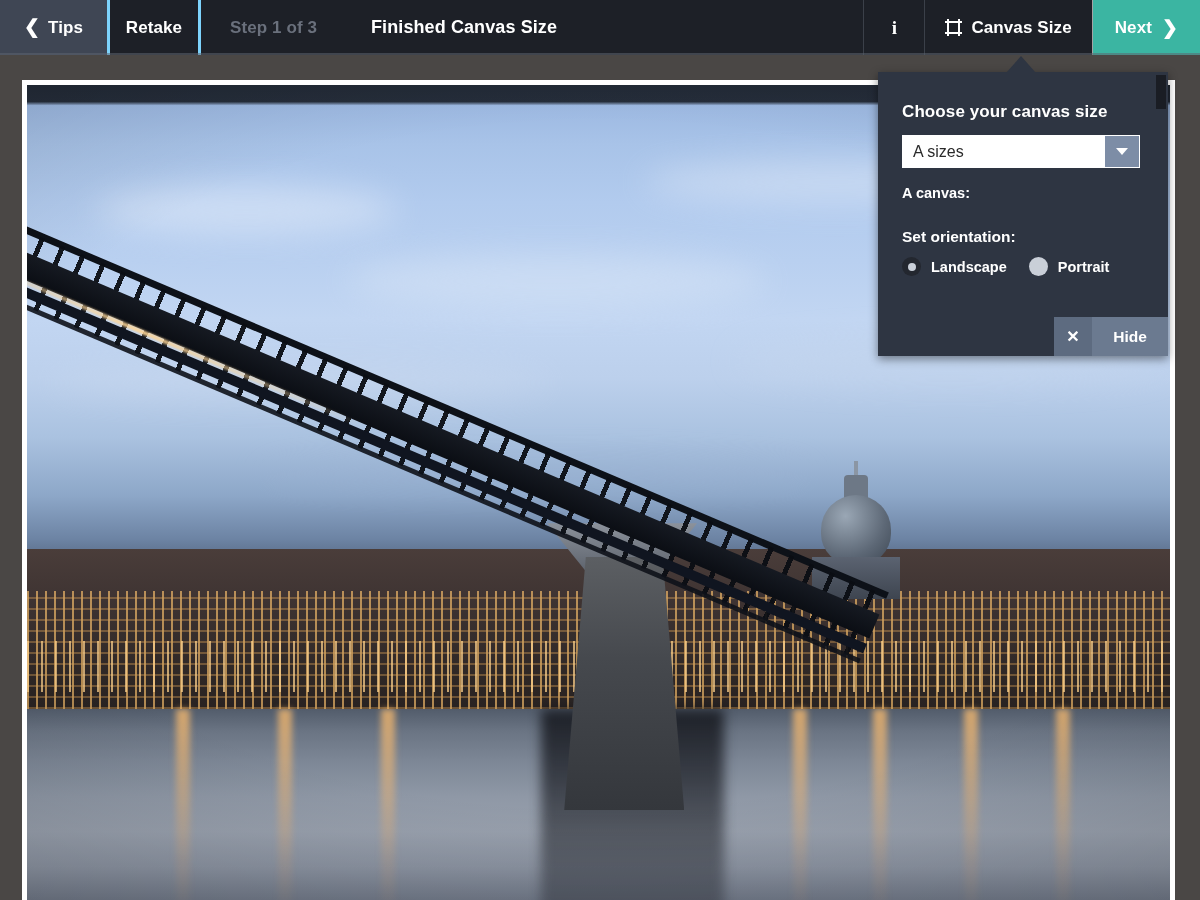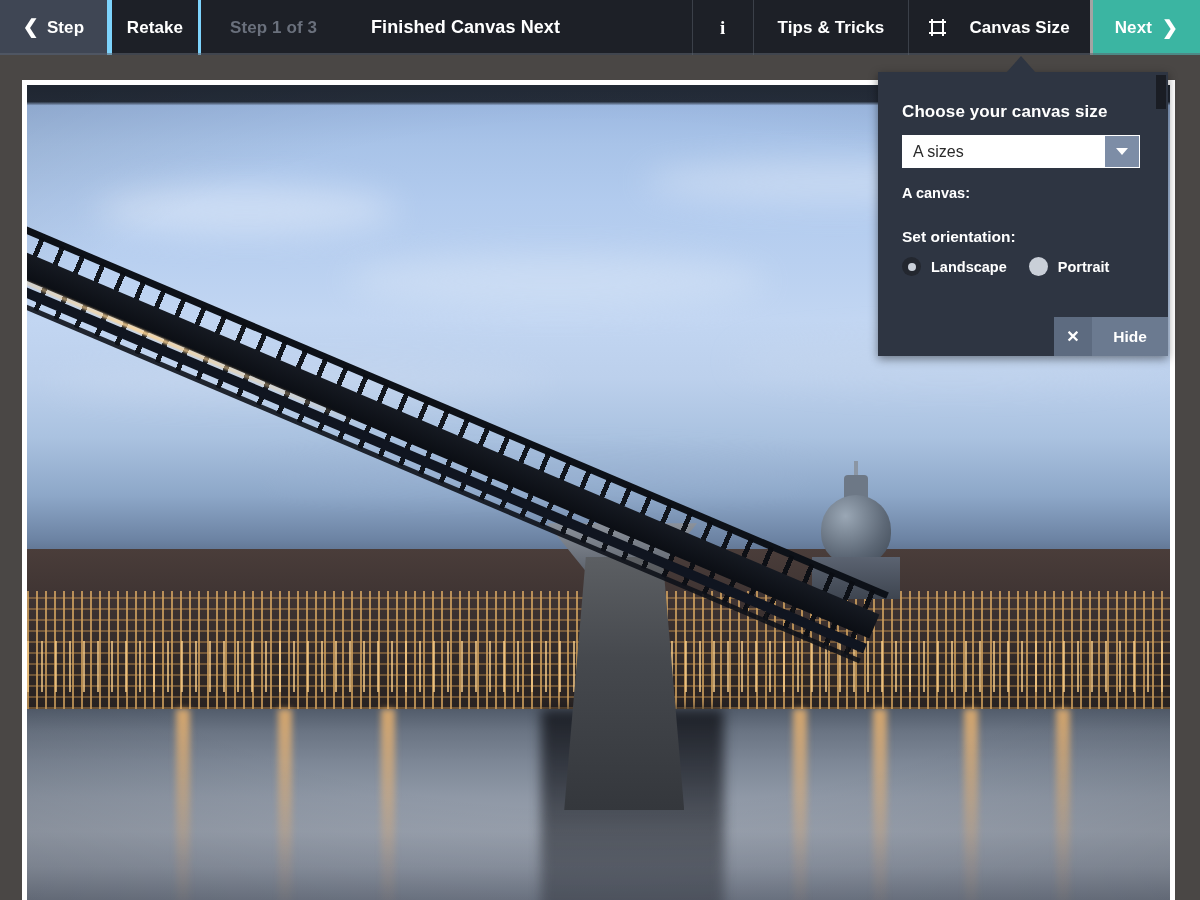--- a/index.html
+++ b/index.html
@@ -31,41 +31,41 @@
     letter-spacing: .1px; white-space: nowrap;
     padding: 0 18px; height: 100%;
   }
 
   .tb-home {
     background: #3f4654; width: 107px; padding: 0;
     gap: 8px;
   }
   .tb-home .chev { font-size: 19px; font-weight: bold; line-height: 1; margin-top: -2px; }
 
-  .tb-retake { width: 91px; padding: 0; border-left: 5px solid #7dd3fc; }
+  .tb-retake { width: 91px; padding: 0; border-left: 3px solid #7dd3fc; }
 
   .tb-step {
     color: #6a707c; font-weight: bold; width: 148px; padding: 0;
     border-left: 3px solid #7dd3fc;
   }
 
   .tb-title {
     font-size: 18px; font-weight: bold; flex: 1;
     justify-content: flex-start; padding-left: 25px;
   }
 
   .tb-info {
     width: 62px; padding: 0;
     border-left: 1px solid #3b4049; border-right: 1px solid #3b4049;
   }
   .tb-info .glyph { font-size: 19px; font-weight: bold; font-family: "Liberation Serif", serif; }
 
   .tb-tips { padding: 0 24px; border-right: 1px solid #3b4049; }
 
-  .tb-canvas { padding: 12px 20px; gap: 23px; border-right: 3px solid #a3a3a3; }
+  .tb-canvas { padding: 12px 20px; gap: 9px; border-right: 1px solid #a3a3a3; }
 
   .tb-next {
     background: #3bb5a2; padding: 0 22px; gap: 10px; min-width: 104px;
   }
   .tb-next .chev { font-size: 19px; font-weight: bold; line-height: 1; }
 
   
   .crop-ico { position: relative; width: 17px; height: 17px; display: inline-block; }
   .crop-ico i {
     position: absolute; background: #fff; display: block;
@@ -324,42 +324,39 @@
 </style>
 </head>
 <body>
 
 <div id="app">
 
   <div class="topbar">
 
     <div class="tb-item tb-home">
       <span class="chev">❮</span>
-      <span>Step</span>
+      <span>Tips</span>
     </div>
 
     <div class="tb-item tb-retake">
       <span>Retake</span>
     </div>
 
     <div class="tb-item tb-step">
       <span>Step 1 of 3</span>
     </div>
 
     <div class="tb-item tb-title">
-      <span>Finished Canvas Next</span>
+      <span>Finished Canvas Size</span>
     </div>
 
     <div class="tb-item tb-info">
       <span class="glyph">i</span>
     </div>
 
-    <div class="tb-item tb-tips">
-      <span>Tips &amp; Tricks</span>
-    </div>
 
     <div class="tb-item tb-canvas">
       <span class="crop-ico">
         <i class="t"></i>
           <i class="b"></i>
           <i class="l"></i>
           <i class="r"></i>
       </span>
       <span>Canvas Size</span>
     </div>

